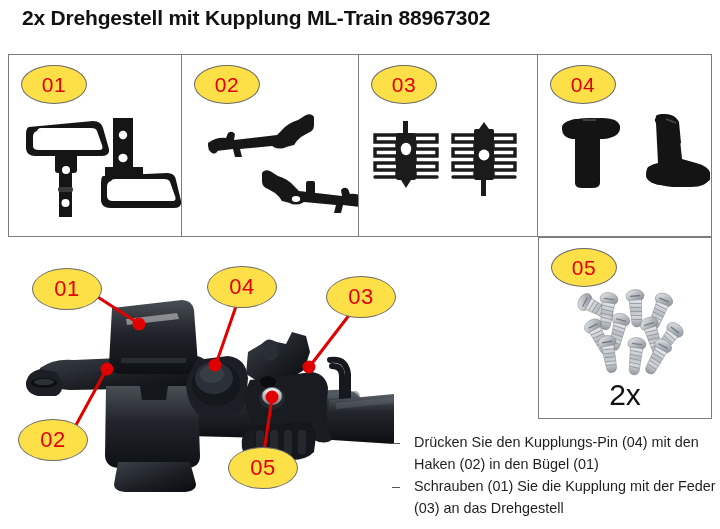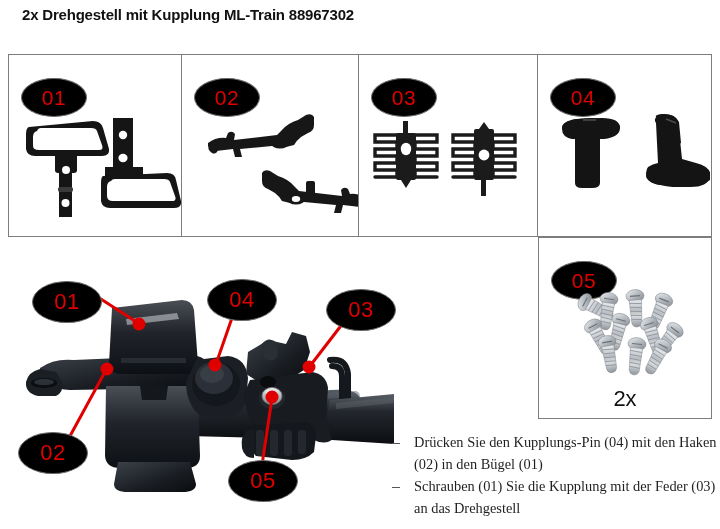--- a/index.html
+++ b/index.html
@@ -9,21 +9,21 @@
     font-family:"Liberation Sans", sans-serif;
     color:#1a1a1a;
     overflow:hidden;
     position:relative;
   }
   .page{position:relative;width:720px;height:529px;}
 
   
   .title{
     position:absolute;left:22px;top:6px;
-    font-size:15px;font-weight:bold;
+    font-size:21px;font-weight:bold;
     letter-spacing:-0.2px;
     color:#111111;
     white-space:nowrap;
   }
 
   
   .grid-top{
     position:absolute;left:8px;top:54px;
     width:704px;height:183px;
     box-sizing:border-box;
@@ -52,41 +52,40 @@
     border:1.5px solid #7d7d7d;
     background:#fff;
     overflow:hidden;
   }
 
   
   .bubble{
     position:absolute;
     border:1.5px solid #6b6b6b;
     border-radius:50%;
-    background:#000000;
+    background:#fde047;
     color:#e00000;
     font-size:21px;
     font-weight:normal;
     display:flex;align-items:center;justify-content:center;
     box-sizing:border-box;
     letter-spacing:0.5px;
-    margin-top:13px;
   }
   .bubble.small{width:66px;height:39px;font-size:21px;}
   .bubble.photo{width:70px;height:42px;font-size:22px;}
 
   
   .cell .bubble{left:12px;top:10px;}
 
   
   .qty{
     position:absolute;
     left:0;right:0;bottom:6px;
     text-align:center;
-    font-size:22px;
+    font-size:30px;
     color:#111;
   }
 
   
   .photo-area{
     position:absolute;left:0px;top:240px;
     width:395px;height:289px;
   }
   .photo-svg{position:absolute;left:0;top:0;}
 
@@ -103,21 +102,21 @@
   .ins-item{
     display:flex;
     margin-bottom:1px;
   }
   .ins-dash{
     width:22px;flex:none;
     color:#555;
     font-size:14.4px;
     line-height:21.5px;
   }
-  .ins-text{flex:1;font-family:Liberation Serif, serif;}
+  .ins-text{flex:1;}
 
   svg{display:block;}
 </style>
 </head>
 <body>
 
 <div class="page">
 
   <div class="title">2x Drehgestell mit Kupplung ML-Train 88967302</div>
 

